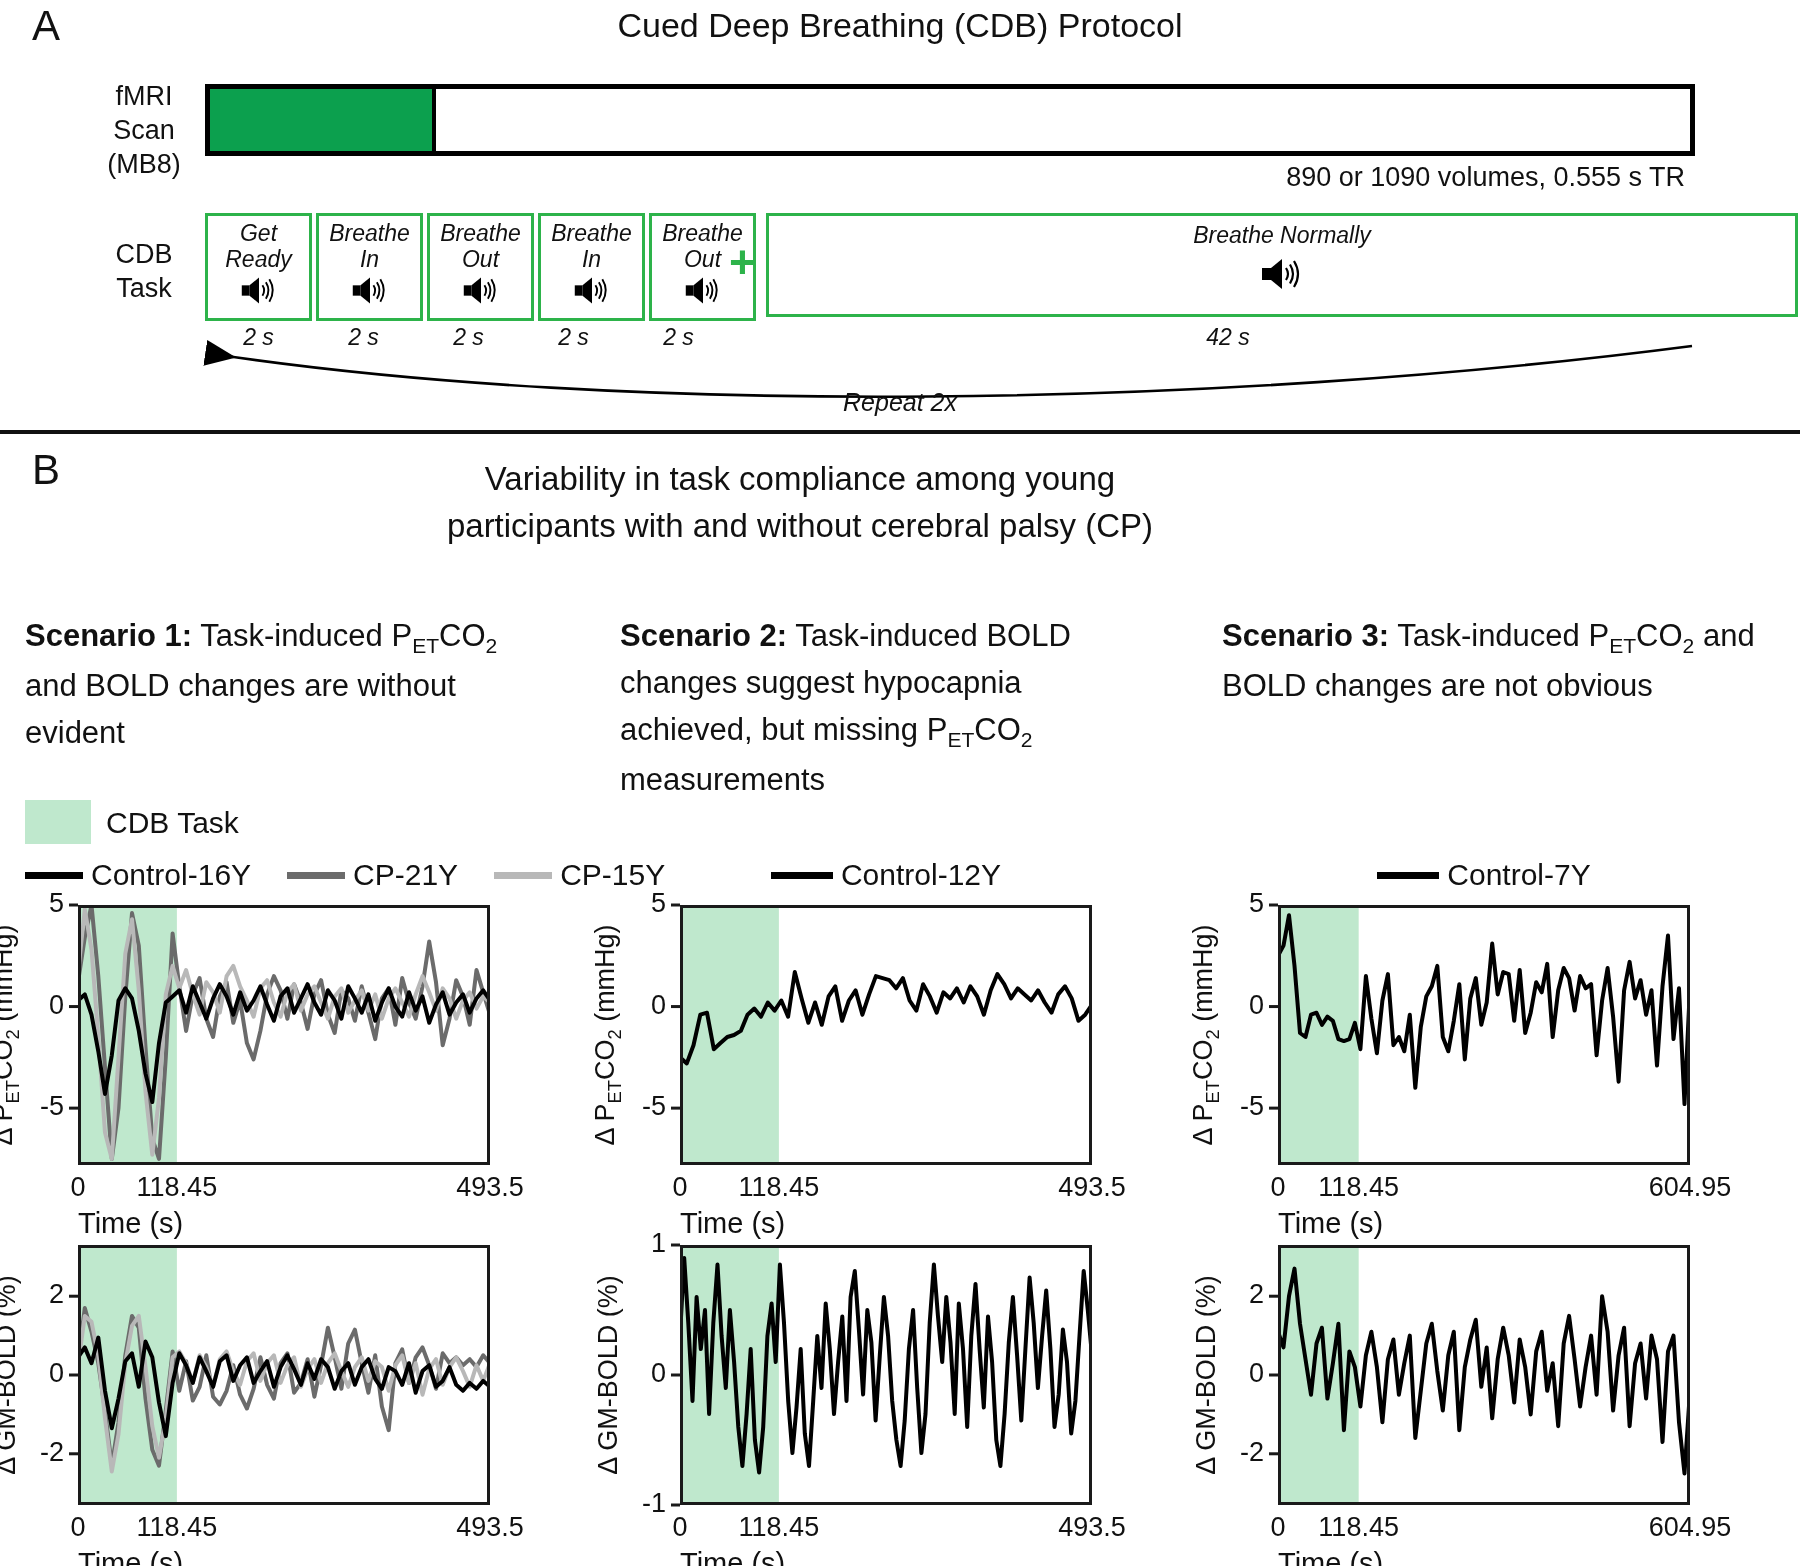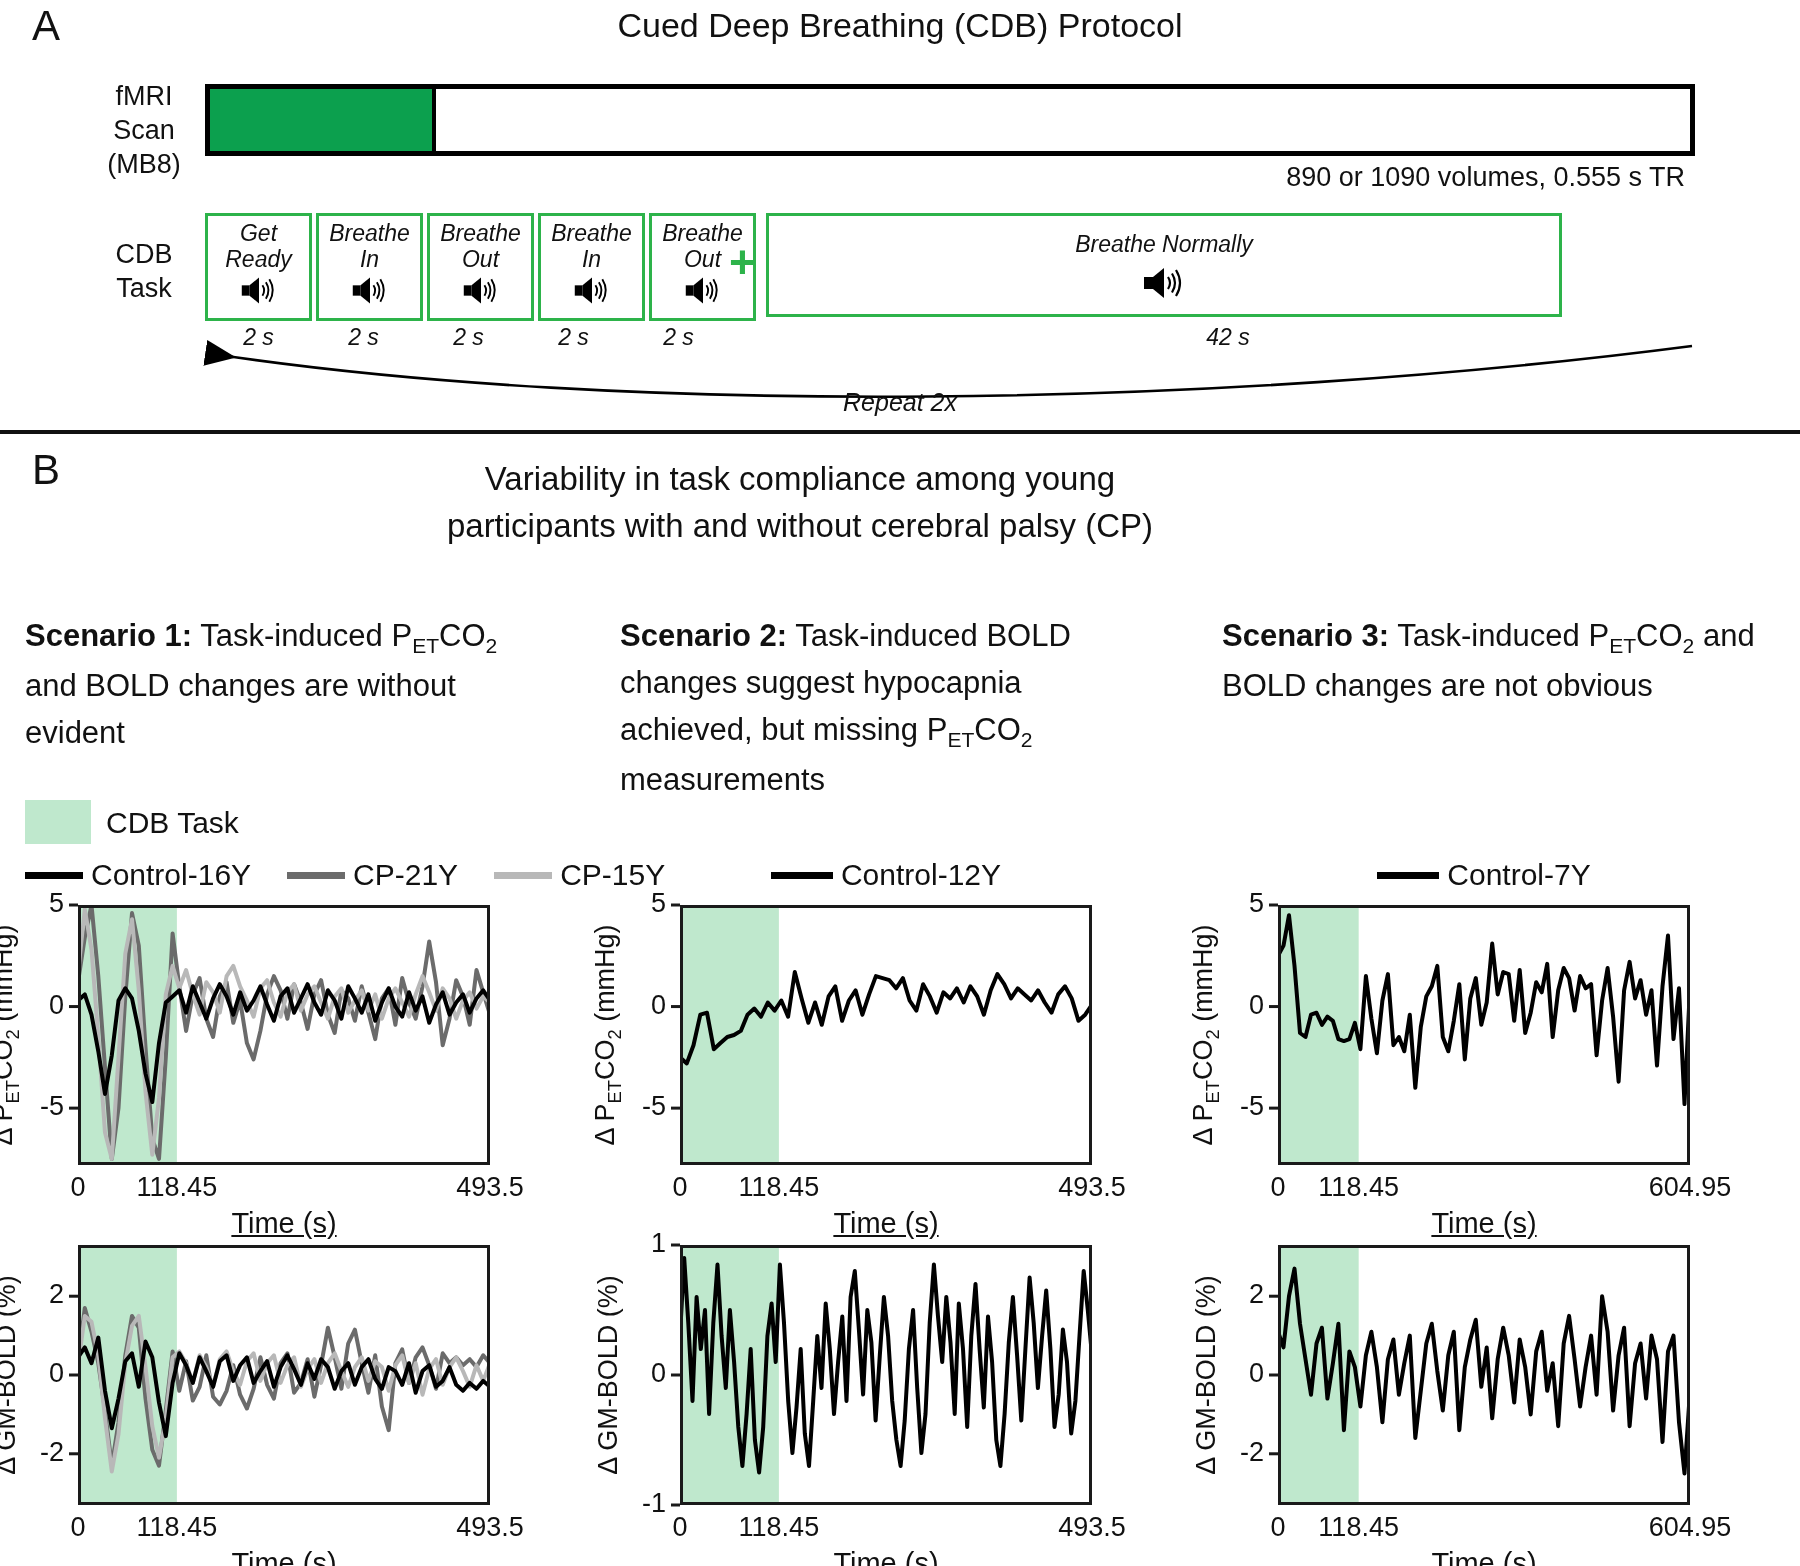--- a/index.html
+++ b/index.html
@@ -26,21 +26,21 @@
   sub{font-size:68%;}
   .legend-swatch{background:#bfe8cd;}
   .legend-label{font-size:30px;}
   .series-legend{display:flex;align-items:center;gap:36px;font-size:30px;}
   .series-legend .item{display:flex;align-items:center;gap:8px;justify-content:flex-end;}
   .legend-line{width:58px;height:7px;}
   .chart{position:absolute;}
   .chart svg{overflow:visible;display:block;}
   .ytick{position:absolute;width:48px;text-align:right;font-size:27px;}
   .xtick{position:absolute;width:140px;text-align:center;font-size:27px;}
-  .xlabel{position:absolute;text-align:center;font-size:29px;text-decoration:underline;}
+  .xlabel{position:absolute;text-align:left;font-size:29px;}
   .ylabel{position:absolute;white-space:nowrap;font-size:27px;}
 </style>
 </head>
 <body>
 
 <div id="fig">
 
   <div class="abs panel-letter" style="left:32px;top:2px;">A</div>
   <div class="abs fig-title" style="left:0;top:6px;width:1800px;">Cued Deep Breathing (CDB) Protocol</div>
 
@@ -105,21 +105,21 @@
         <div style="margin-top: 2px;"><svg width="40" height="31" viewBox="0 0 46 36">
             <rect x="3" y="12" width="9" height="12" fill="#000"></rect>
             <polygon points="12,12 23,3 23,33 12,24" fill="#000"></polygon>
             <path d="M27 12 Q31 18 27 24" fill="none" stroke="#000" stroke-width="2.2"></path>
             <path d="M31 8.5 Q37 18 31 27.5" fill="none" stroke="#000" stroke-width="2.2"></path>
             <path d="M35 5 Q43 18 35 31" fill="none" stroke="#000" stroke-width="2.2"></path>
           </svg></div>
       </div>
     </div>
   <div class="abs plus" style="left:729px;top:235px;">+</div>
-  <div class="abs big-box" style="left:766px;top:213px;width:796px;height:104px;justify-content:center;">
+  <div class="abs big-box" style="left:766px;top:213px;width:1032px;height:104px;">
     <div class="cue-label">Breathe Normally</div>
     <div style="margin-top:8px;">
       <svg width="46" height="36" viewBox="0 0 46 36">
         <rect x="3" y="12" width="9" height="12" fill="#000"></rect>
         <polygon points="12,12 23,3 23,33 12,24" fill="#000"></polygon>
         <path d="M27 12 Q31 18 27 24" fill="none" stroke="#000" stroke-width="2.2"></path>
         <path d="M31 8.5 Q37 18 31 27.5" fill="none" stroke="#000" stroke-width="2.2"></path>
         <path d="M35 5 Q43 18 35 31" fill="none" stroke="#000" stroke-width="2.2"></path>
       </svg>
     </div>

